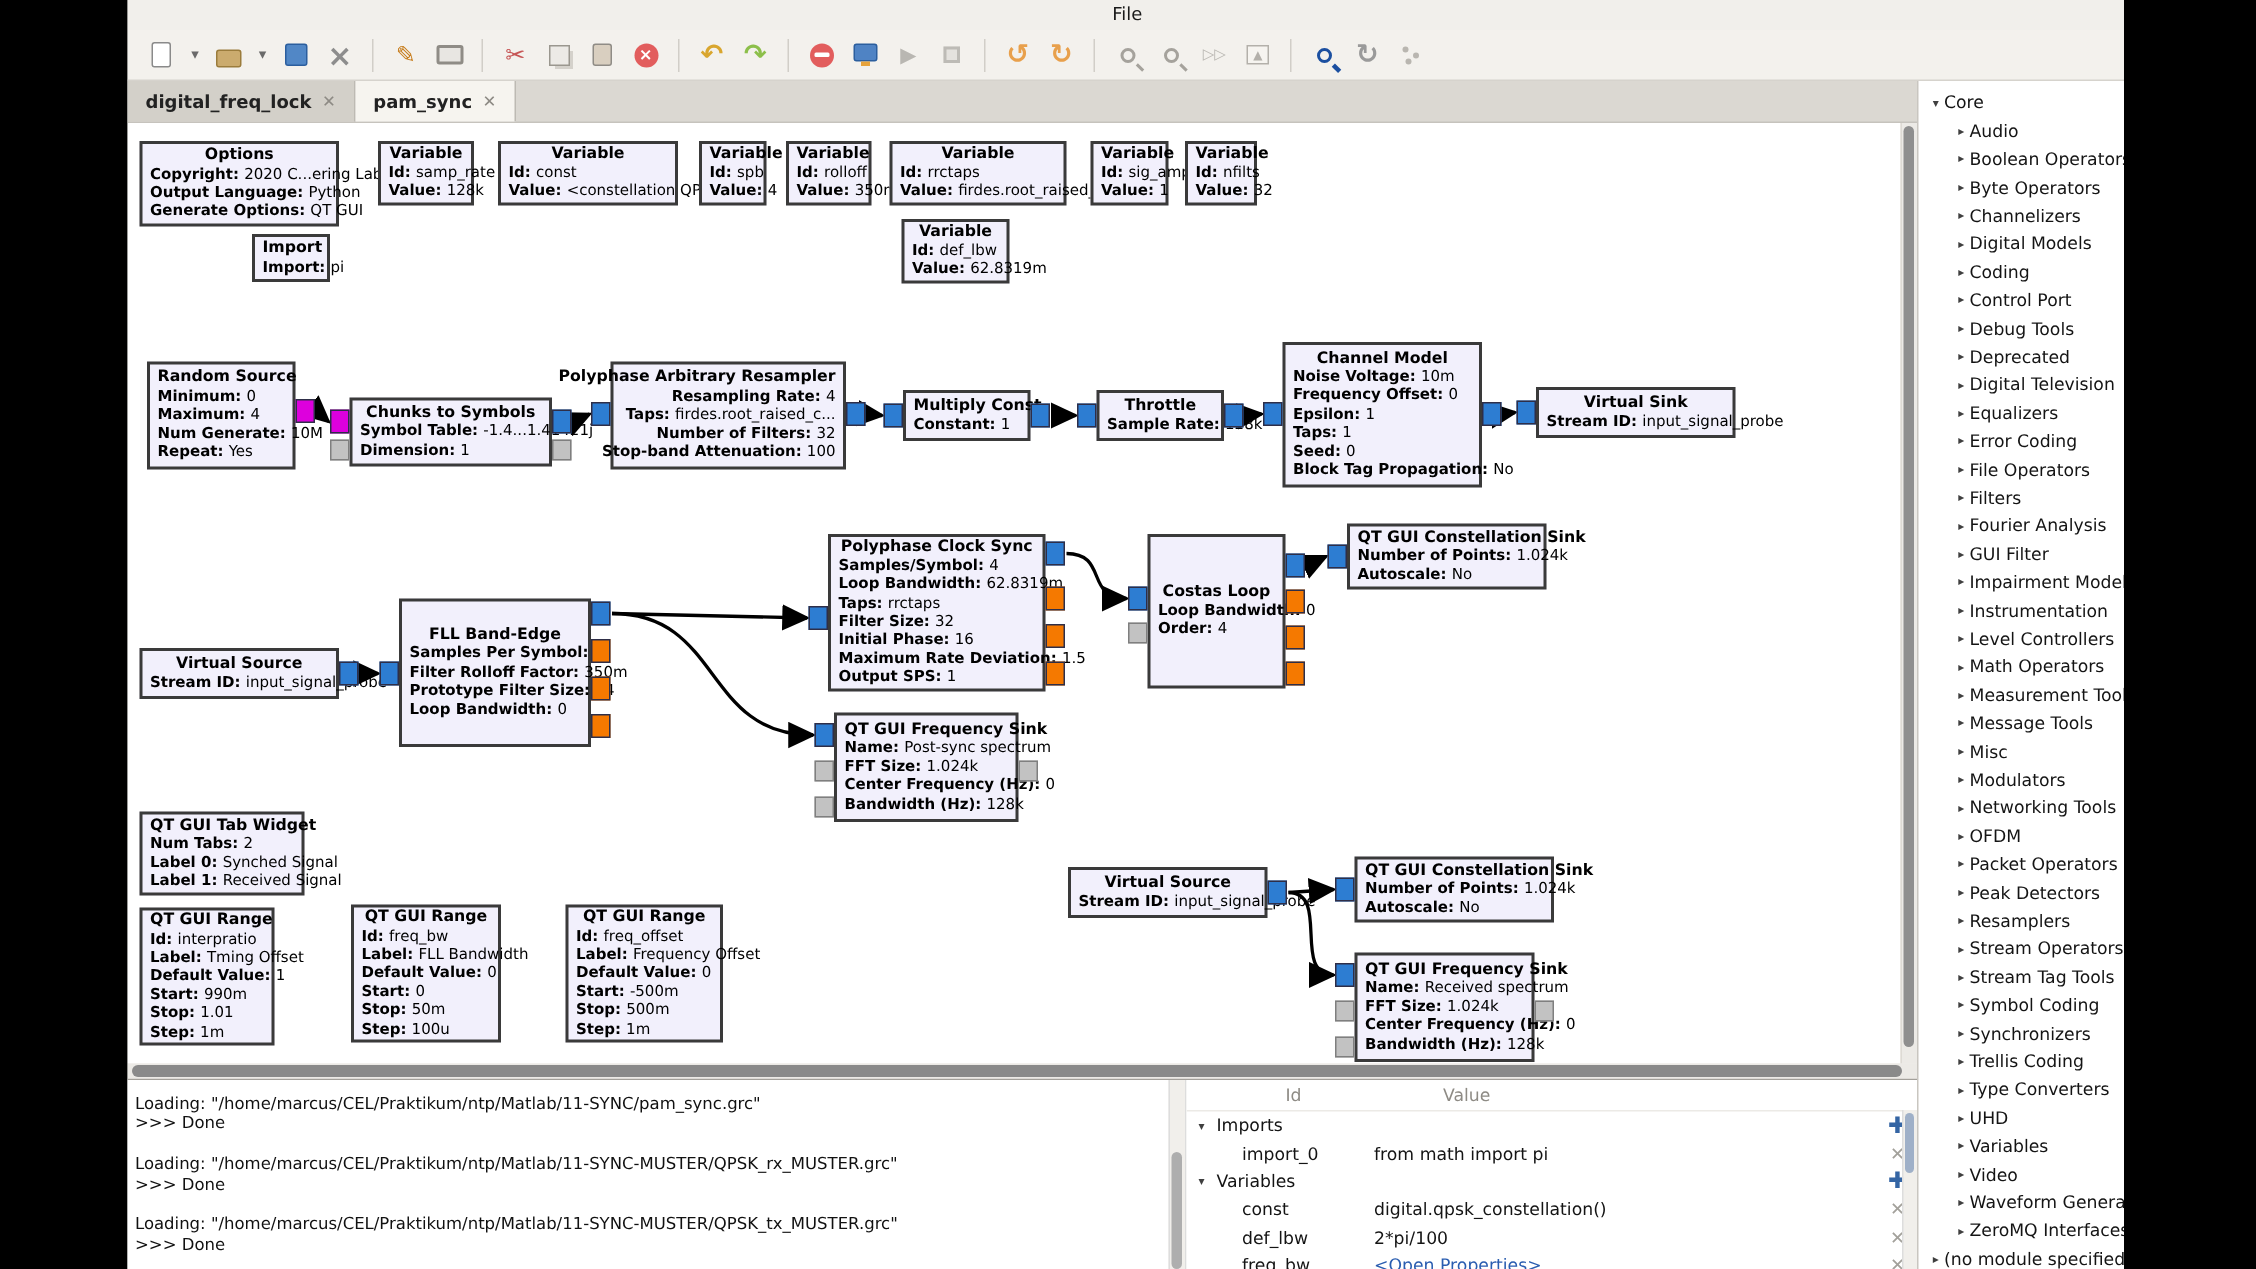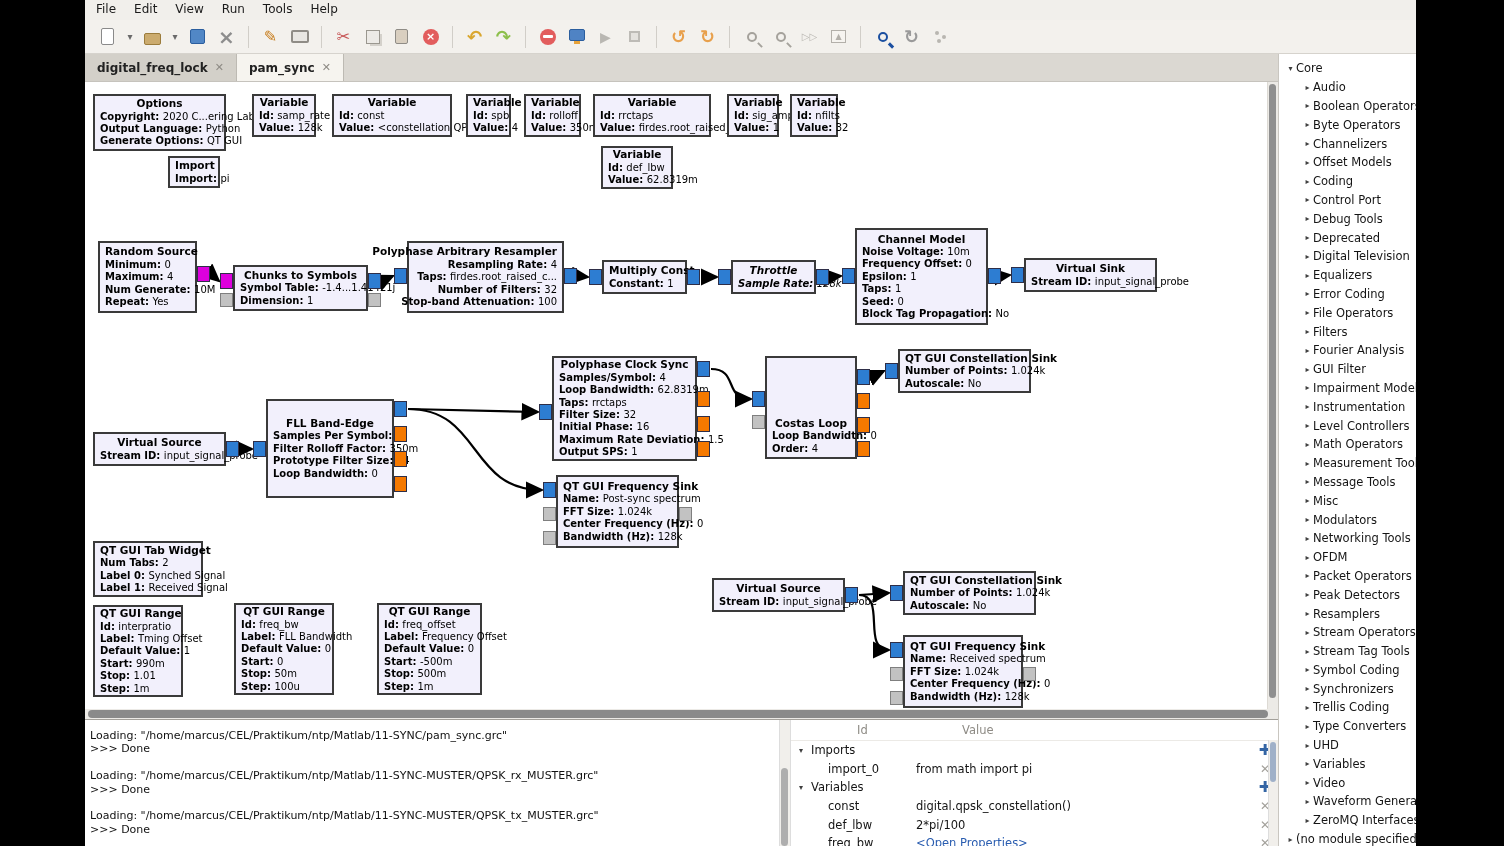--- a/index.html
+++ b/index.html
@@ -1,21 +1,21 @@
 <!DOCTYPE html>
 <html><head>
 <meta charset="utf-8">
 <style>
   html,body{margin:0;padding:0;}
   body{width:1504px;height:846px;background:#000;position:relative;overflow:hidden;
        font-family:"DejaVu Sans","Liberation Sans",sans-serif;-webkit-font-smoothing:antialiased;}
   .app{position:absolute;left:85px;top:0;width:1331px;height:846px;background:#f1efeb;
        display:flex;flex-direction:column;overflow:hidden;}
   
-  .menubar{height:20px;display:flex;align-items:flex-start;padding-left:2px;background:#f1efeb;}
+  .menubar{height:20px;display:flex;align-items:center;padding-left:2px;background:#f1efeb;flex-direction:column;}
   .menu-item{font-size:12px;color:#1a1a1a;padding:2px 9px;cursor:default;}
   
   .toolbar{height:33px;background:#f3f1ed;border-bottom:1px solid #d6d3cd;display:flex;align-items:center;padding-left:8px;}
   .tb-icon{width:25px;height:25px;margin:0 2px;display:flex;align-items:center;justify-content:center;position:relative;}
   .tb-sep{width:1px;height:22px;background:#d1cec8;margin:0 7px;}
   .tb-caret{width:12px;}
   
   .ic{display:inline-block;box-sizing:border-box;}
   .ic-page{width:13px;height:17px;background:#fff;border:1px solid #8a8a8a;border-radius:2px;}
   .ic-folder{width:17px;height:12px;background:#cbab6e;border:1px solid #9b7c3c;border-radius:2px;margin-top:4px;}
@@ -305,21 +305,21 @@
               <div class="bparam"><span class="plabel">Stop-band Attenuation: </span>100</div>
               <div class="port" style="background: rgb(45, 125, 210); top: 25px; left: -15px;"></div>
               <div class="port" style="background: rgb(45, 125, 210); top: 25px; right: -15px;"></div>
             </div>
             <div class="block" style="left: 517px; top: 178px; width: 85px; height: 34px;">
               <div class="btitle">Multiply Const</div>
               <div class="bparam"><span class="plabel">Constant: </span>1</div>
               <div class="port" style="background: rgb(45, 125, 210); top: 7px; left: -15px;"></div>
               <div class="port" style="background: rgb(45, 125, 210); top: 7px; right: -15px;"></div>
             </div>
-            <div class="block" style="left: 646px; top: 178px; width: 85px; height: 34px; font-style: italic;">
+            <div class="block" style="left: 646px; top: 178px; width: 85px; height: 34px;">
               <div class="btitle">Throttle</div>
               <div class="bparam"><span class="plabel">Sample Rate: </span>128k</div>
               <div class="port" style="background: rgb(45, 125, 210); top: 7px; left: -15px;"></div>
               <div class="port" style="background: rgb(45, 125, 210); top: 7px; right: -15px;"></div>
             </div>
             <div class="block" style="left: 770px; top: 146px; width: 133px; height: 97px;">
               <div class="btitle">Channel Model</div>
               <div class="bparam"><span class="plabel">Noise Voltage: </span>10m</div>
               <div class="bparam"><span class="plabel">Frequency Offset: </span>0</div>
               <div class="bparam"><span class="plabel">Epsilon: </span>1</div>
@@ -359,21 +359,21 @@
               <div class="bparam"><span class="plabel">Filter Size: </span>32</div>
               <div class="bparam"><span class="plabel">Initial Phase: </span>16</div>
               <div class="bparam"><span class="plabel">Maximum Rate Deviation: </span>1.5</div>
               <div class="bparam"><span class="plabel">Output SPS: </span>1</div>
               <div class="port" style="background: rgb(45, 125, 210); top: 46px; left: -15px;"></div>
               <div class="port" style="background: rgb(45, 125, 210); top: 3px; right: -15px;"></div>
               <div class="port" style="background: rgb(245, 121, 0); top: 33px; right: -15px;"></div>
               <div class="port" style="background: rgb(245, 121, 0); top: 58px; right: -15px;"></div>
               <div class="port" style="background: rgb(245, 121, 0); top: 83px; right: -15px;"></div>
             </div>
-            <div class="block" style="left: 680px; top: 274px; width: 92px; height: 103px; justify-content: flex-end;">
+            <div class="block" style="left: 680px; top: 274px; width: 92px; height: 103px;">
               <div class="btitle">Costas Loop</div>
               <div class="bparam"><span class="plabel">Loop Bandwidth: </span>0</div>
               <div class="bparam"><span class="plabel">Order: </span>4</div>
               <div class="port" style="background: rgb(45, 125, 210); top: 33px; left: -15px;"></div>
               <div class="port pgray" style="background: rgb(194, 194, 194); top: 57px; left: -15px;"></div>
               <div class="port" style="background: rgb(45, 125, 210); top: 11px; right: -15px;"></div>
               <div class="port" style="background: rgb(245, 121, 0); top: 35px; right: -15px;"></div>
               <div class="port" style="background: rgb(245, 121, 0); top: 59px; right: -15px;"></div>
               <div class="port" style="background: rgb(245, 121, 0); top: 83px; right: -15px;"></div>
             </div>
@@ -532,21 +532,21 @@
         <div class="tree-row" style="padding-left: 23px;">
           <span class="tree-arrow">▸</span>
           <span class="tree-label">Byte Operators</span>
         </div>
         <div class="tree-row" style="padding-left: 23px;">
           <span class="tree-arrow">▸</span>
           <span class="tree-label">Channelizers</span>
         </div>
         <div class="tree-row" style="padding-left: 23px;">
           <span class="tree-arrow">▸</span>
-          <span class="tree-label">Offset Models</span>
+          <span class="tree-label">Digital Models</span>
         </div>
         <div class="tree-row" style="padding-left: 23px;">
           <span class="tree-arrow">▸</span>
           <span class="tree-label">Coding</span>
         </div>
         <div class="tree-row" style="padding-left: 23px;">
           <span class="tree-arrow">▸</span>
           <span class="tree-label">Control Port</span>
         </div>
         <div class="tree-row" style="padding-left: 23px;">

